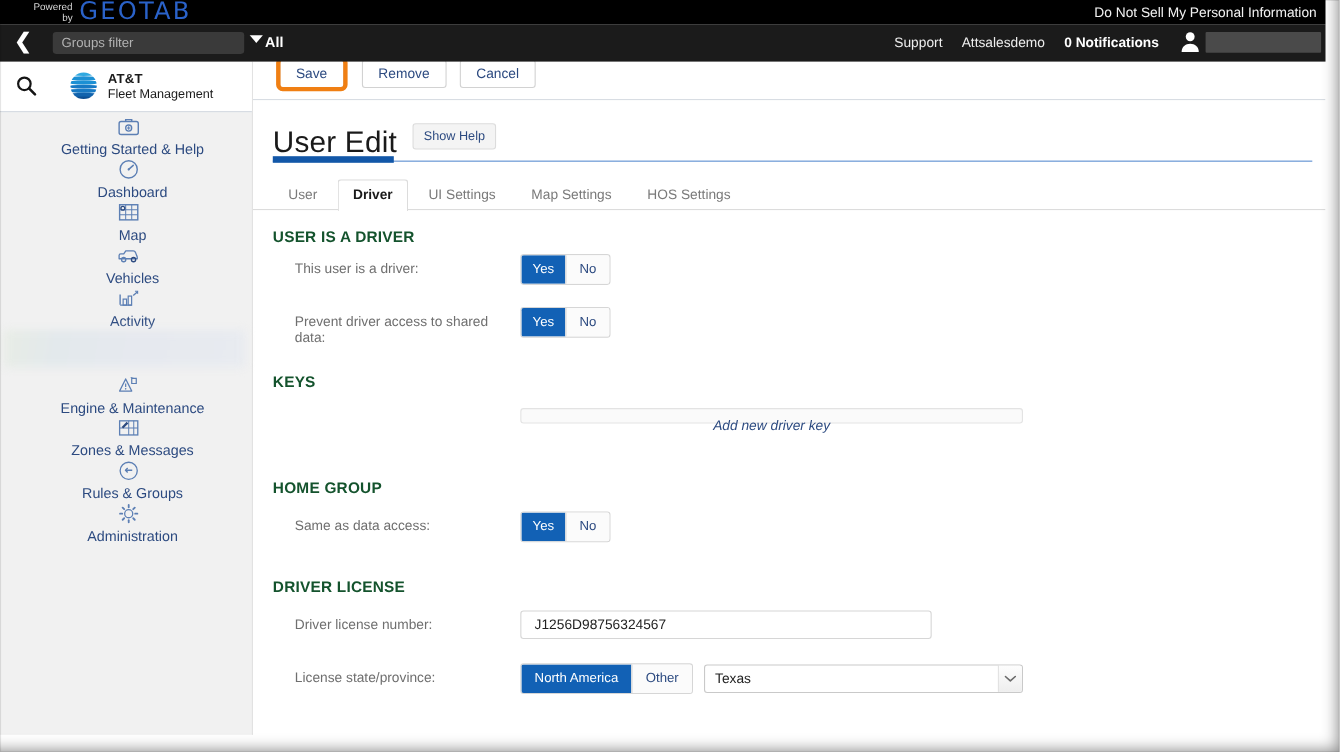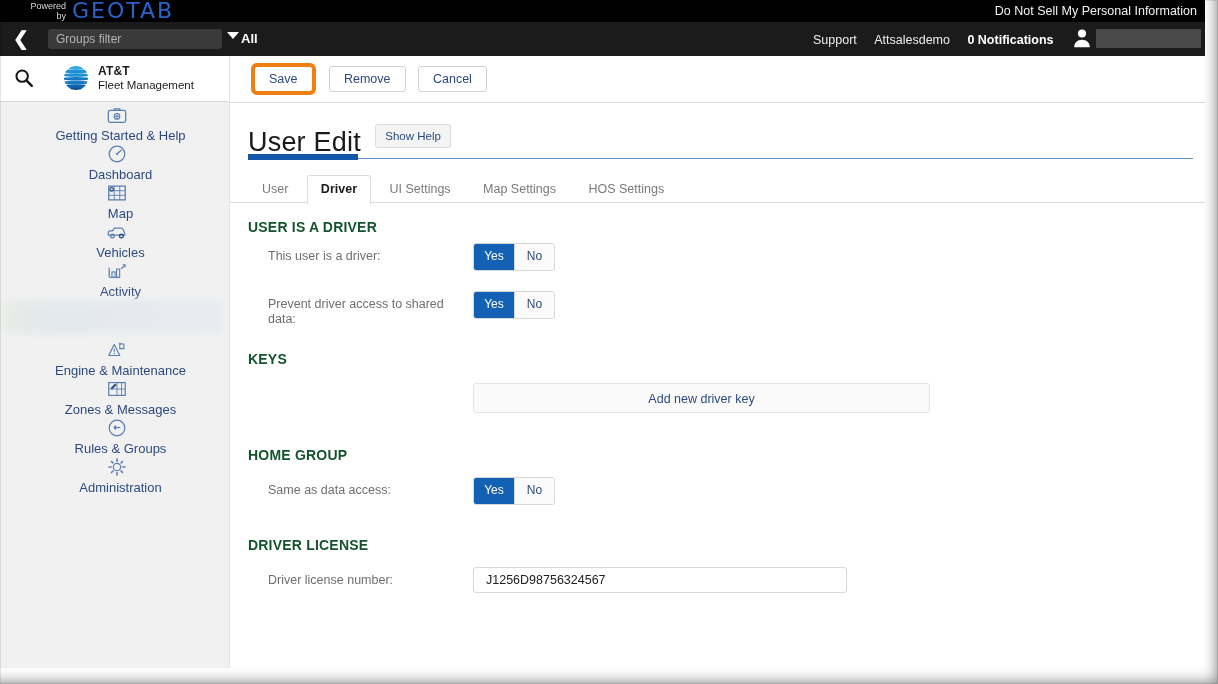--- a/index.html
+++ b/index.html
@@ -146,21 +146,21 @@
   .nav-item.redacted {
     background: linear-gradient(100deg,#e7ece5 0%, #e3e9ec 22%, #e6e9ef 55%, #e8ebf0 100%);
     filter: blur(4px);
     height: 34px;
     margin: 3px 6px 3px 4px;
     border-radius: 2px;
   }
 
   
   .content {
-    position: absolute; left: 230px; top: 56px;
+    position: absolute; left: 230px; top: 44px;
     width: 975px; height: 612px;
     background: #ffffff;
     z-index: 10;
     overflow: hidden;
   }
 
   
   .toolbar {
     position: relative;
     height: 47px;
@@ -291,27 +291,28 @@
     background: #fbfbfb; color: #2c4a80;
   }
   .yesno .seg.on {
     background: #1261b5; color: #fff;
   }
   .yesno .seg + .seg { border-left: 1px solid #d6d6d6; }
 
   
   .wide-btn {
     display: block;
-    width: 457px; height: 30px; line-height: 28px;
+    width: 457px; height: 14px; line-height: 28px;
     text-align: center;
     background: #fafafa;
     border: 1px solid #e3e3e3;
     border-radius: 3px;
     color: #2c4a80; font-size: 12.5px;
     cursor: pointer;
+    font-style: italic;
   }
 
   
   .text-input {
     width: 374px; height: 26px;
     border: 1px solid #d6d6d6;
     border-radius: 3px;
     padding: 0 12px;
     font-size: 12.5px;
     color: #222;
@@ -612,18 +613,35 @@
 
       <div class="section-head" style="margin-top:26px">DRIVER LICENSE</div>
 
       <div class="field-row" style="margin-top:14px">
         <div class="field-label">Driver license number:</div>
         <div class="field-control">
           <input class="text-input" type="text" value="J1256D98756324567" style="">
         </div>
       </div>
 
+      <div class="field-row">
+        <div class="field-label">License state/province:</div>
+        <div class="field-control license-row">
+          <div class="na-toggle">
+            <div class="seg on">North America</div>
+            <div class="seg">Other</div>
+          </div>
+          <div class="state-select">
+            <span class="val">Texas</span>
+            <span class="arrowbox">
+              <svg width="11" height="8" viewBox="0 0 11 8">
+                <path d="M1 2l4.5 4L10 2" fill="none" stroke="#6b6b6b" stroke-width="1.5" stroke-linecap="round" stroke-linejoin="round"></path>
+              </svg>
+            </span>
+          </div>
+        </div>
+      </div>
 
     </div>
   </div>
 
   <div class="frame-shadow"></div>
 </div>
 
 </body></html>

